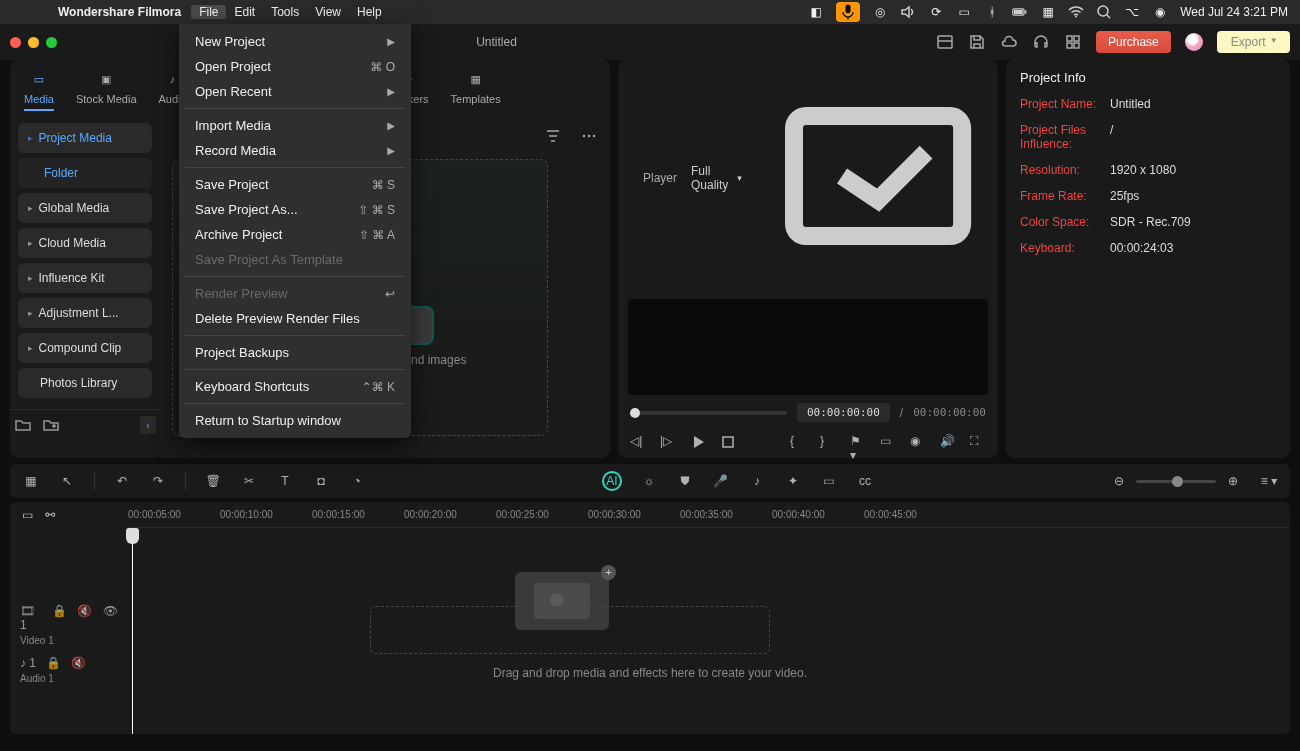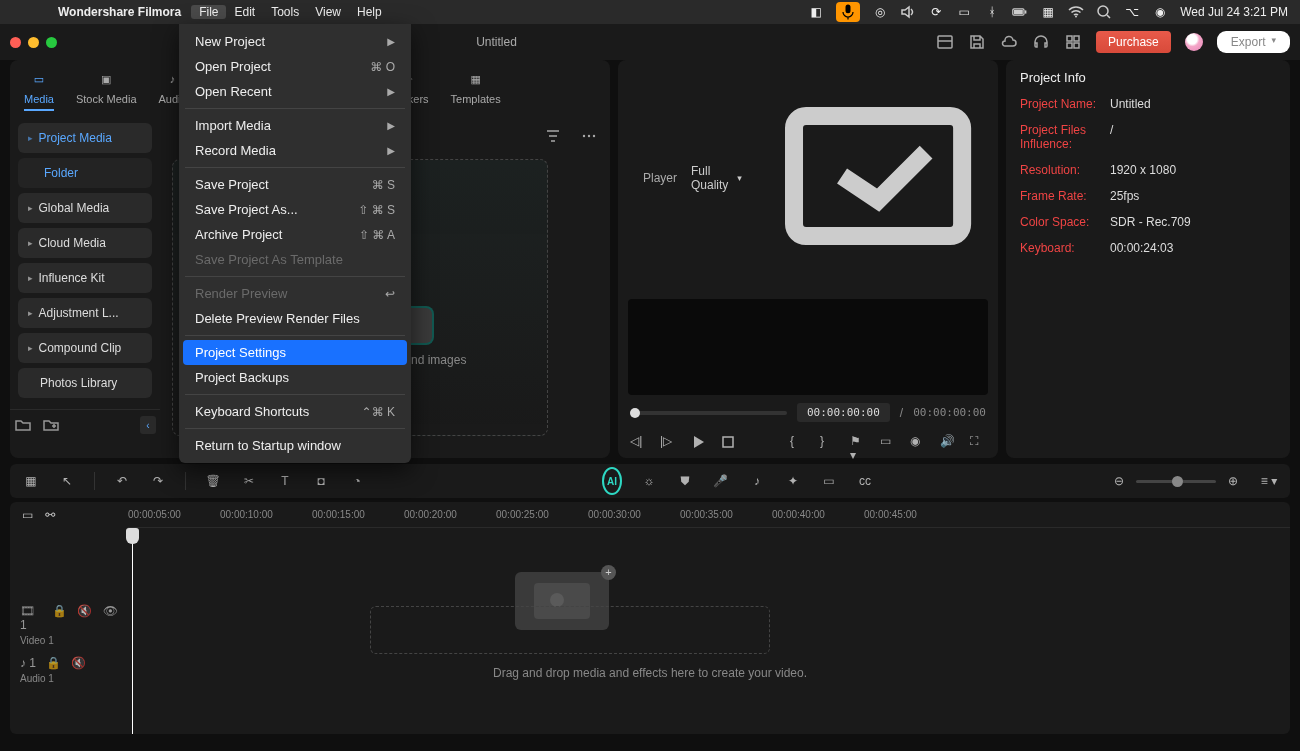--- a/index.html
+++ b/index.html
@@ -19,21 +19,21 @@
 
 .titlebar { height:36px; background:#1a1a1a; display:flex; align-items:center; padding:0 10px; }
 .traffic { display:flex; gap:7px; }
 .traffic .dot { width:11px; height:11px; border-radius:50%; }
 .dot.r{background:#ff5f56}.dot.y{background:#ffbd2e}.dot.g{background:#27c93f}
 .titlebar .centertitle { flex:1; text-align:center; color:#aaa; }
 .titlebar .rside { display:flex; align-items:center; gap:14px; }
 .rside .ic { width:18px; height:18px; opacity:.8; }
 .purchase-btn { background:linear-gradient(#e85a4a,#d84a3a); color:#fff; padding:4px 12px; border-radius:4px; font-size:12px; }
 .avatar { width:18px; height:18px; border-radius:50%; background:radial-gradient(circle at 40% 35%, #fff 0 30%, #f4a6c8 45%, #e885b8); }
-.export-btn { background:#ffffff; color:#888; padding:4px 14px; border-radius:9px; display:flex; gap:6px; }
+.export-btn { background:#fef9c3; color:#888; padding:4px 14px; border-radius:4px; display:flex; gap:6px; }
 
 
 .mainrow { display:flex; height:398px; gap:8px; padding:0 10px; }
 
 
 .media-panel { width:600px; background:#1a1a1a; border-radius:8px; display:flex; flex-direction:column; }
 .tabs { display:flex; gap:22px; padding:8px 14px 6px; }
 .tab { display:flex; flex-direction:column; align-items:center; gap:3px; font-size:11px; color:#aaa; }
 .tab .ticon { width:28px; height:22px; display:flex; align-items:center; justify-content:center; }
 .tab.selected { color:#5aa8ff; }
@@ -79,21 +79,21 @@
 .infopanel h3 { font-size:13px; color:#eee; font-weight:500; margin-bottom:12px; }
 .info-row { display:flex; margin-bottom:12px; font-size:12px; }
 .info-row .k { width:90px; color:#ef4444; }
 .info-row .v { color:#ddd; }
 
 
 .toolbar { height:34px; margin:6px 10px 0; background:#1a1a1a; border-radius:6px; display:flex; align-items:center; padding:0 12px; gap:18px; }
 .toolbar .sep { width:1px; height:18px; background:#333; }
 .toolbar .ic { width:18px; height:18px; opacity:.85; display:flex; align-items:center; justify-content:center; }
 .toolbar .spacer { flex:1; }
-.ai-circle { width:20px; height:28px; border-radius:50%; border:2px solid #2ed8c3; display:flex; align-items:center; justify-content:center; font-size:10px; color:#2ed8c3;font-weight:bold; }
+.ai-circle { width:20px; height:20px; border-radius:50%; border:2px solid #2ed8c3; display:flex; align-items:center; justify-content:center; font-size:12px; color:#2ed8c3; }
 .zoom { display:flex; align-items:center; gap:8px; }
 .zoom-track { width:80px; height:3px; background:#444; position:relative; border-radius:2px; }
 .zoom-thumb { position:absolute; left:45%; top:-4px; width:11px; height:11px; border-radius:50%; background:#888; }
 
 
 .timeline { margin:4px 10px 10px; background:#1a1a1a; border-radius:6px; height:232px; position:relative; overflow:hidden; }
 .tl-head { display:flex; align-items:center; height:26px; }
 .tl-head .lc { width:118px; display:flex; align-items:center; gap:12px; padding-left:12px; }
 .tl-ruler { flex:1; display:flex; height:26px; align-items:center; color:#888; font-size:10px; font-family:monospace; position:relative; border-bottom:1px solid #2a2a2a; }
 .tick { width:92px; }
@@ -214,23 +214,20 @@
     </div>
     <div class="dm-sep"></div>
     <div class="dm-item dis">
       <span>Render Preview</span>
       <span class="sc">↩</span>
     </div>
     <div class="dm-item">
       <span>Delete Preview Render Files</span>
     </div>
     <div class="dm-sep"></div>
-    <div class="dm-item hl">
-      <span>Project Settings</span>
-    </div>
     <div class="dm-item">
       <span>Project Backups</span>
     </div>
     <div class="dm-sep"></div>
     <div class="dm-item">
       <span>Keyboard Shortcuts</span>
       <span class="sc">⌃⌘ K</span>
     </div>
     <div class="dm-sep"></div>
     <div class="dm-item">

